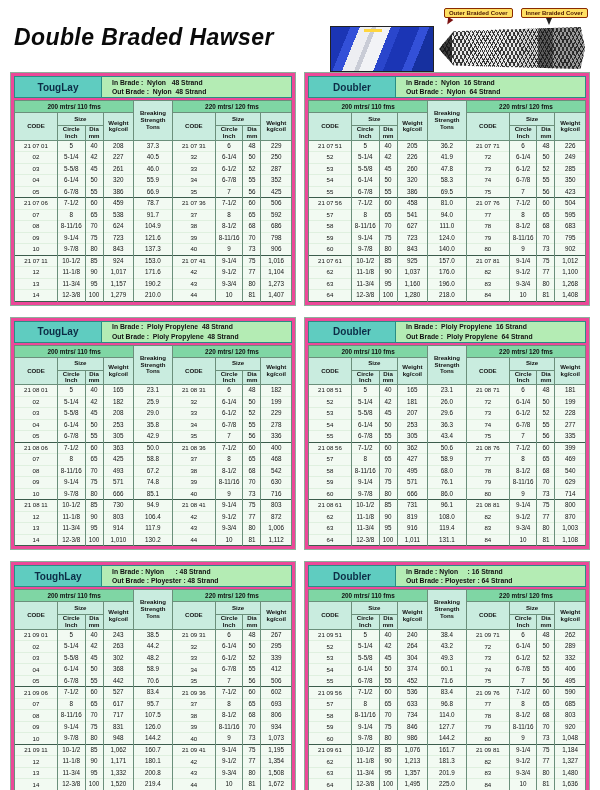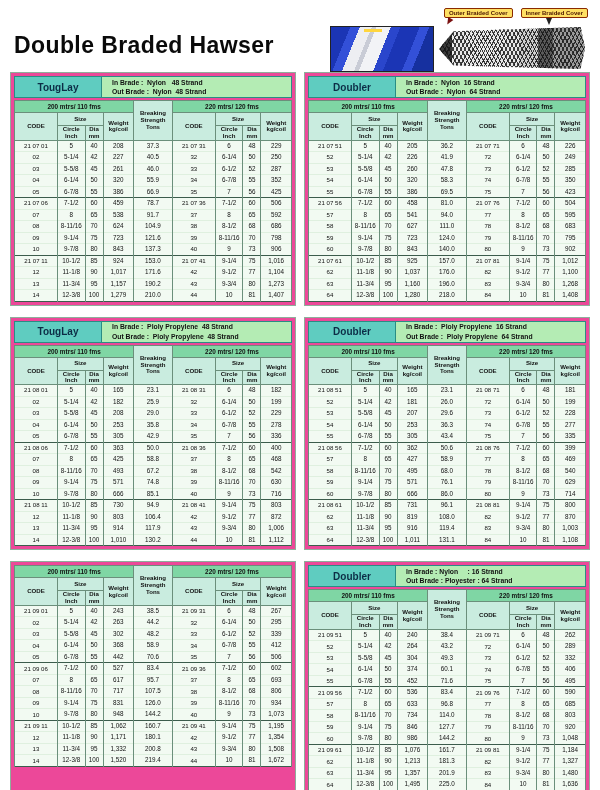--- a/index.html
+++ b/index.html
@@ -1,20 +1,20 @@
 <!DOCTYPE html>
 <html><head>
 <meta charset="utf-8">
 <style>
   html,body{margin:0;padding:0}
   body{width:600px;height:790px;background:#ffffff;font-family:"Liberation Sans",sans-serif;color:#111;overflow:hidden}
 
   
   .pagehead{display:flex;justify-content:space-between;align-items:flex-start;padding:8px 12px 2px 14px;height:72px;box-sizing:border-box}
-  .title{font-size:23px;font-weight:bold;margin-top:24px;letter-spacing:.4px;color:#0a0a0a}
+  .title{font-size:23px;font-weight:bold;font-style:italic;margin-top:16px;letter-spacing:.4px;color:#0a0a0a}
   .figure{width:258px;position:relative;height:64px}
   .fig-labels{display:flex;gap:8px;justify-content:flex-end}
   .fig-label{background:#ffe063;border:1px solid #8a2a00;color:#4a1500;font-size:6px;font-weight:bold;padding:1px 4px;border-radius:2px;white-space:nowrap}
   .fig-images{display:flex;gap:5px;margin-top:8px}
   .rope-photo{width:102px;height:44px;border:1px solid #222;position:relative;
     background:linear-gradient(112deg,#1b35b5 0 16%,#3350d8 16% 24%,#edeef2 24% 34%,#c9ccd6 34% 38%,#f2f3f6 38% 50%,#2a46cc 50% 58%,#1b35b5 58% 74%,#3350d8 74% 82%,#16309f 82%)}
   .rope-photo::before{content:"";position:absolute;top:2px;left:32%;width:18px;height:3px;background:#ffd63d}
   .rope-illu{width:146px;height:44px;position:relative;background:#fff}
   .braid{position:absolute;inset:0;
     clip-path:polygon(0 52%,10% 12%,97% 2%,100% 50%,97% 98%,10% 90%);
@@ -847,20 +847,24 @@
             <td class="num">10</td>
             <td class="num">81</td>
             <td class="num">1,108</td>
           </tr>
         </tbody>
       </table>
     </div>
 </div>
 <div class="section">
   <div class="sgroup">
+      <div class="ghead">
+        <div class="gname">ToughLay</div>
+        <div class="gbrade"><div class="bline">In Brade : Nylon      : 48 Strand</div><div class="bline">Out Brade : Ployester : 48 Strand</div></div>
+      </div>
       <table class="gtable">
         <colgroup>
           <col style="width:15.5%">
           <col style="width:10%">
           <col style="width:6.5%">
           <col style="width:11%">
           <col style="width:14%">
           <col style="width:15.5%">
           <col style="width:10%">
           <col style="width:6.5%">

